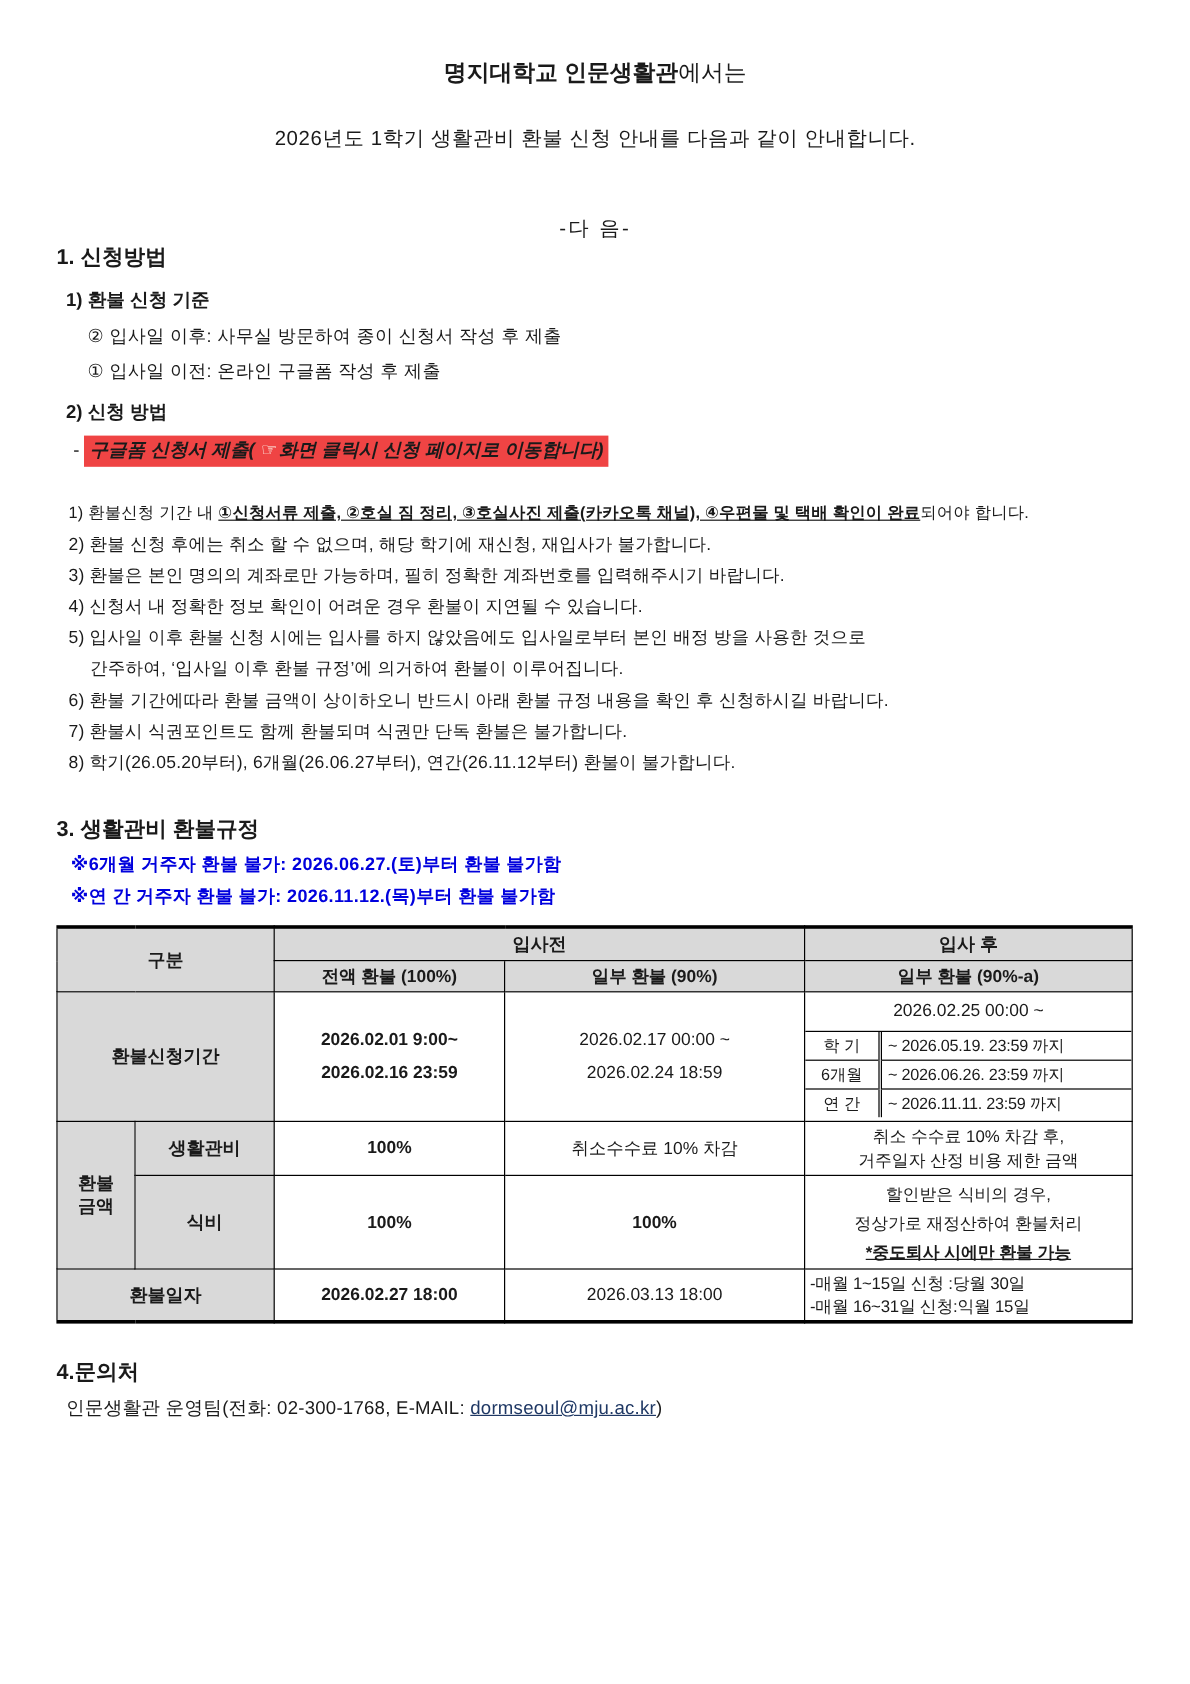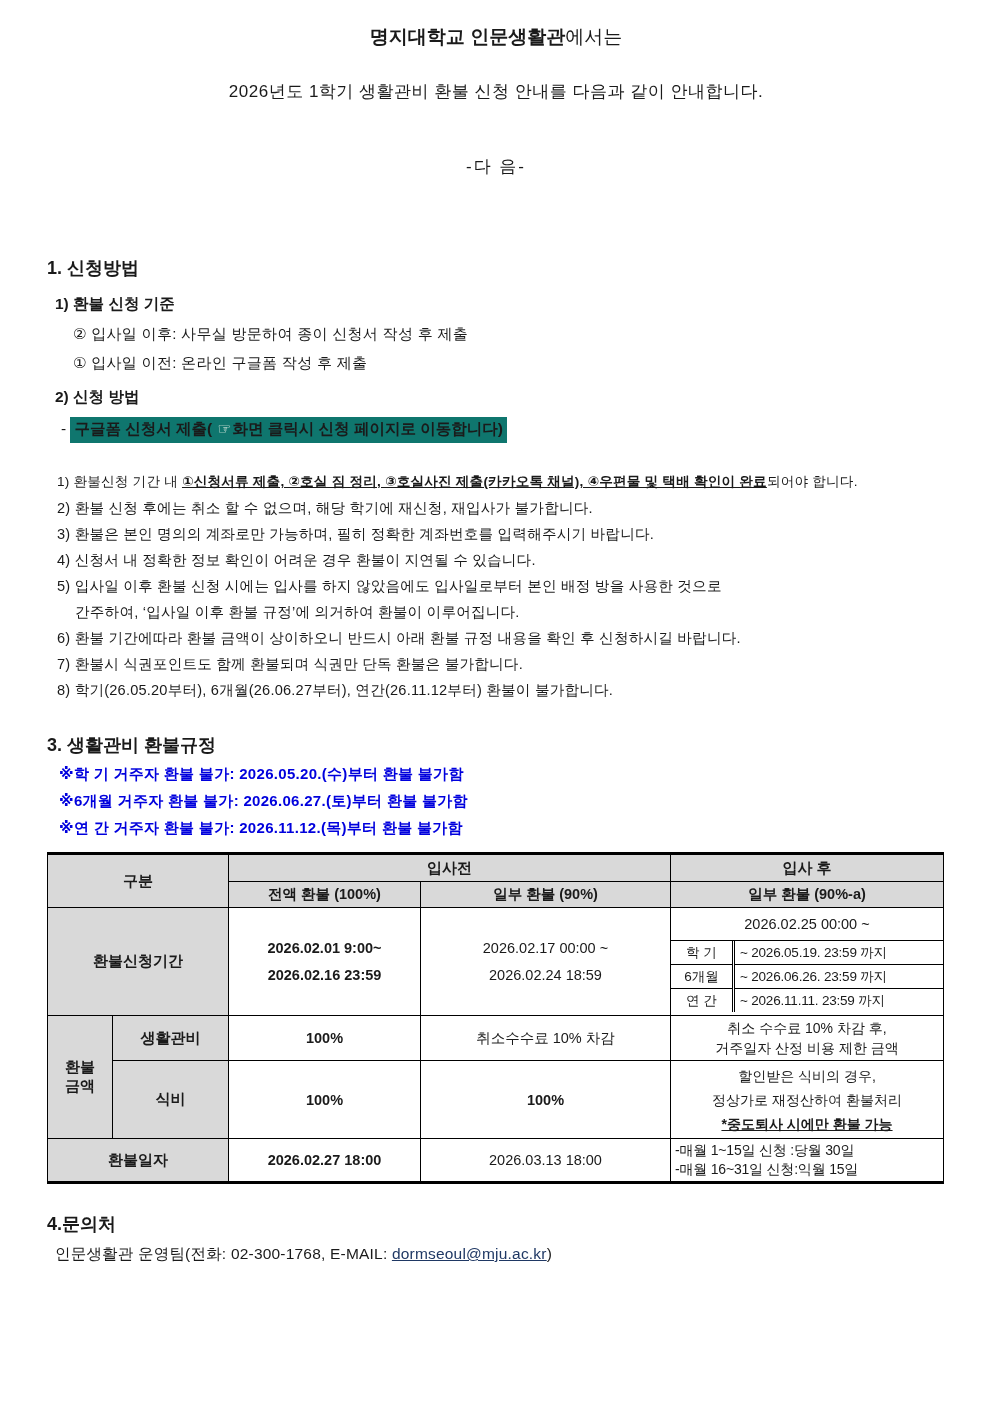--- a/index.html
+++ b/index.html
@@ -1,35 +1,35 @@
 <!DOCTYPE html>
 <html lang="ko"><head>
 <meta charset="utf-8">
 <style>
   html,body{margin:0;padding:0;background:#ffffff;}
   body{
     width:992px;height:1403px;position:relative;
     font-family:"Liberation Sans","DejaVu Sans",sans-serif;
     color:#1a1a1a;-webkit-font-smoothing:antialiased;
   }
-  .page{box-sizing:border-box;width:992px;height:1403px;padding:18px 47px 0 47px;}
+  .page{box-sizing:border-box;width:992px;height:1403px;padding:42px 47px 0 47px;}
   .b{font-weight:bold;}
   .center{text-align:center;}
   .title{font-size:19px;margin-top:6px;}
   .subtitle{font-size:17px;margin-top:30px;letter-spacing:.5px;}
   .daum{font-size:17px;margin-top:52px;letter-spacing:2px;}
 
   .sec-heading{font-size:18px;font-weight:bold;}
-  .s1{margin-top:78px;}
+  .s1{}
   .s1 .sub-heading{font-size:15.5px;font-weight:bold;margin:14px 0 0 8px;}
   .s1 .circ-line{font-size:15px;margin:10px 0 0 26px;letter-spacing:.3px;}
   .s1 .apply-line{font-size:15.5px;margin:9px 0 0 14px;}
   .hl{
-    background:#0f766e;font-weight:bold;padding:2px 4px 3px 4px;
-    display:inline-block;cursor:pointer;
+    background:#ef4444;font-weight:bold;padding:2px 4px 3px 4px;
+    display:inline-block;cursor:pointer;font-style:italic;
   }
   .hand{color:#fcfaf0;font-weight:normal;padding:0 1px;}
 
   .s2{margin-top:30px;}
   .s2 .note{font-size:14.6px;margin:8px 0 0 10px;line-height:18px;letter-spacing:.2px;}
   .s2 .note-first{font-size:13.6px;margin:14px 0 0 10px;}
   .s2 .u{font-weight:bold;text-decoration:underline;}
   .s2 .cont{margin-left:28px;}
 
   .s3{margin-top:34px;}
@@ -103,21 +103,20 @@
     <div class="note">4) 신청서 내 정확한 정보 확인이 어려운 경우 환불이 지연될 수 있습니다.</div>
     <div class="note">5) 입사일 이후 환불 신청 시에는 입사를 하지 않았음에도 입사일로부터 본인 배정 방을 사용한 것으로</div>
     <div class="note cont">간주하여, ‘입사일 이후 환불 규정’에 의거하여 환불이 이루어집니다.</div>
     <div class="note">6) 환불 기간에따라 환불 금액이 상이하오니 반드시 아래 환불 규정 내용을 확인 후 신청하시길 바랍니다.</div>
     <div class="note">7) 환불시 식권포인트도 함께 환불되며 식권만 단독 환불은 불가합니다.</div>
     <div class="note">8) 학기(26.05.20부터), 6개월(26.06.27부터), 연간(26.11.12부터) 환불이 불가합니다.</div>
   </div>
 
   <div class="s3">
     <div class="sec-heading">3. 생활관비 환불규정</div>
-    <div class="blue-note">※학 기 거주자 환불 불가: 2026.05.20.(수)부터 환불 불가함</div>
     <div class="blue-note">※6개월 거주자 환불 불가: 2026.06.27.(토)부터 환불 불가함</div>
     <div class="blue-note">※연 간 거주자 환불 불가: 2026.11.12.(목)부터 환불 불가함</div>
 
     <table class="refund">
       <colgroup>
         <col style="width:65px">
           <col style="width:116px">
           <col style="width:192px">
           <col style="width:250px">
           <col style="width:273px">

